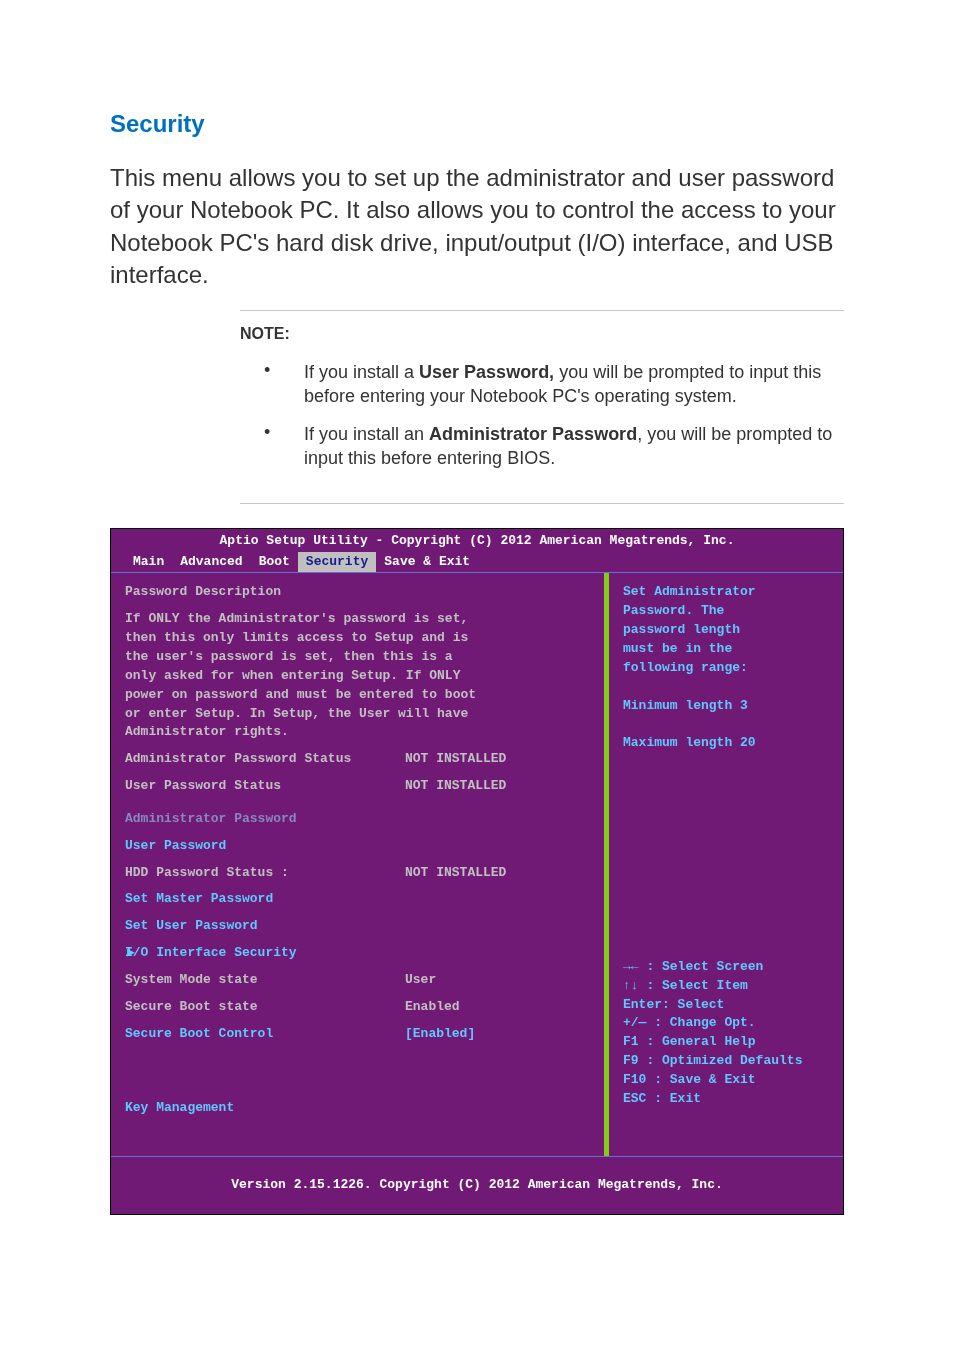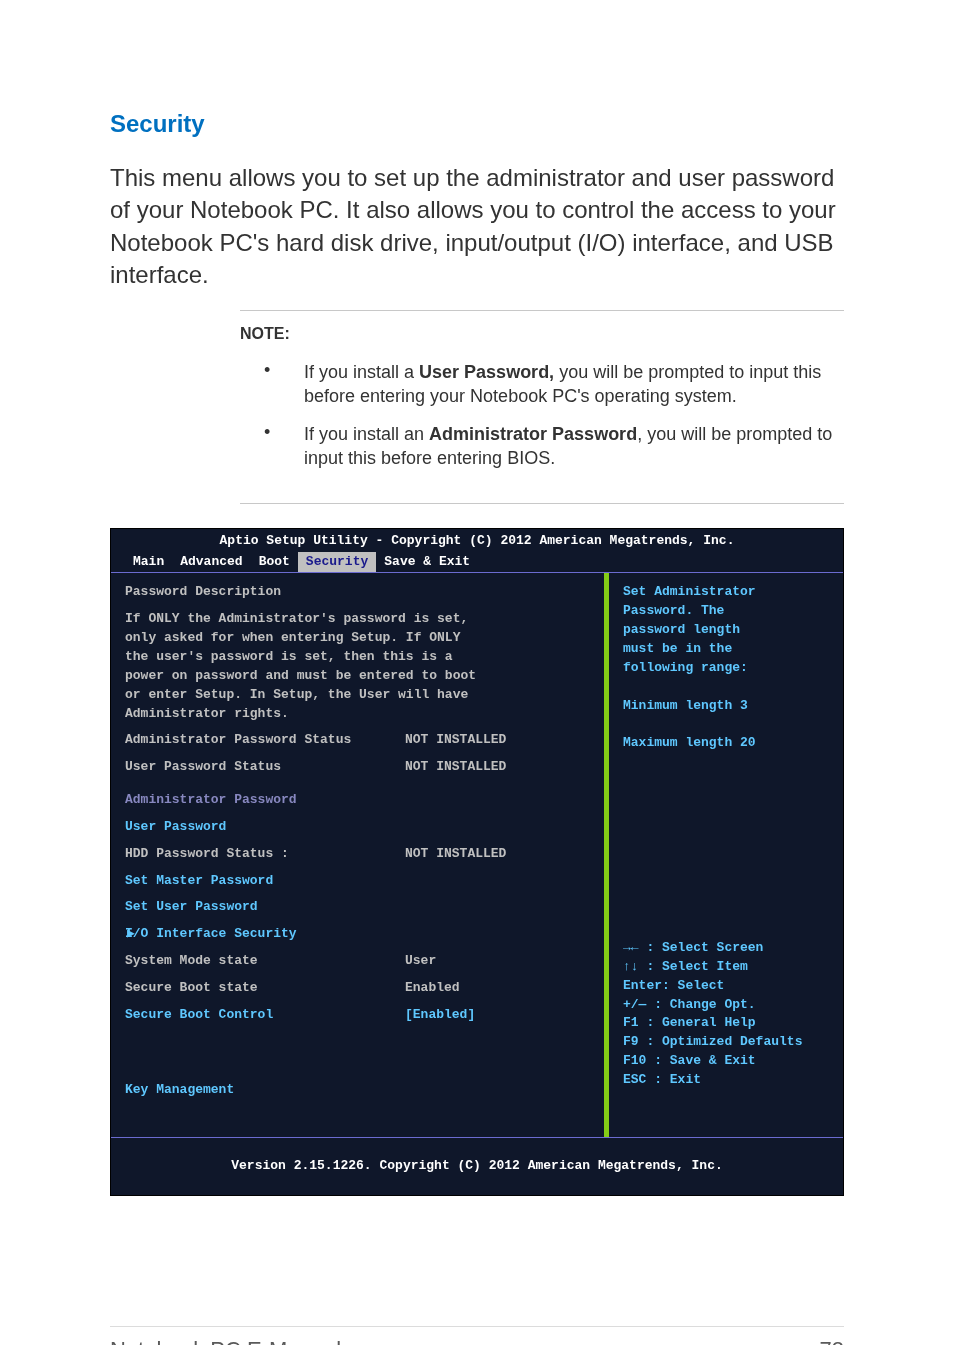--- a/index.html
+++ b/index.html
@@ -56,21 +56,21 @@
   }
   .note-text {
     flex: 1;
     line-height: 1.35;
   }
   .note-text b { font-weight: bold; }
 
   
   .bios {
     margin-top: 24px;
-    background: #0f172a;
+    background: #701a75;
     border: 1px solid #000;
     font-family: "Courier New", monospace;
     color: #c0c0c0;
     font-size: 13px;
     font-weight: bold;
     line-height: 1.45;
   }
   .bios-top {
     color: #fff;
     padding: 3px 0 1px 0;
@@ -172,22 +172,23 @@
       <div class="bios-tab">Advanced</div>
       <div class="bios-tab">Boot</div>
       <div class="bios-tab active">Security</div>
       <div class="bios-tab">Save &amp; Exit</div>
     </div>
     <div class="bios-body">
       <div class="bios-left">
         <div>Password Description</div>
         <div class="blank-s"></div>
         <div>If ONLY the Administrator's password is set,</div>
+        <div>then this only limits access to Setup and is</div>
+        <div>the user's password is set, then this is a</div>
         <div>only asked for when entering Setup. If ONLY</div>
-        <div>the user's password is set, then this is a</div>
         <div>power on password and must be entered to boot</div>
         <div>or enter Setup. In Setup, the User will have</div>
         <div>Administrator rights.</div>
         <div class="blank-s"></div>
         <div class="bios-row">
           <div class="bios-label">Administrator Password Status</div>
           <div class="bios-val">NOT INSTALLED</div>
         </div>
         <div class="blank-s"></div>
         <div class="bios-row">

